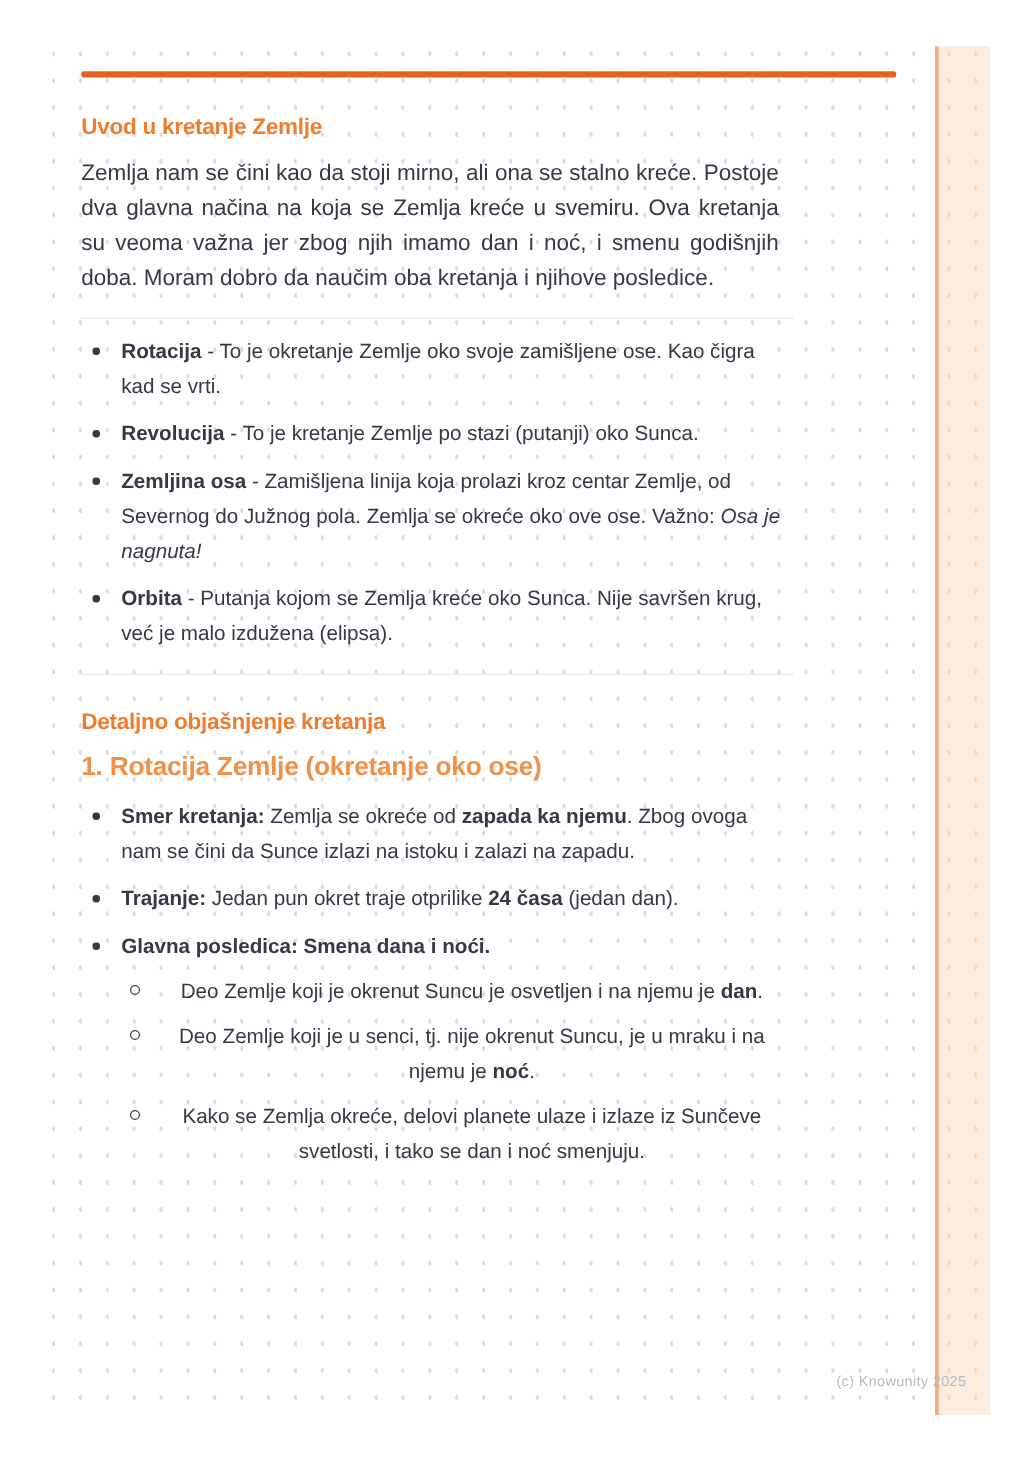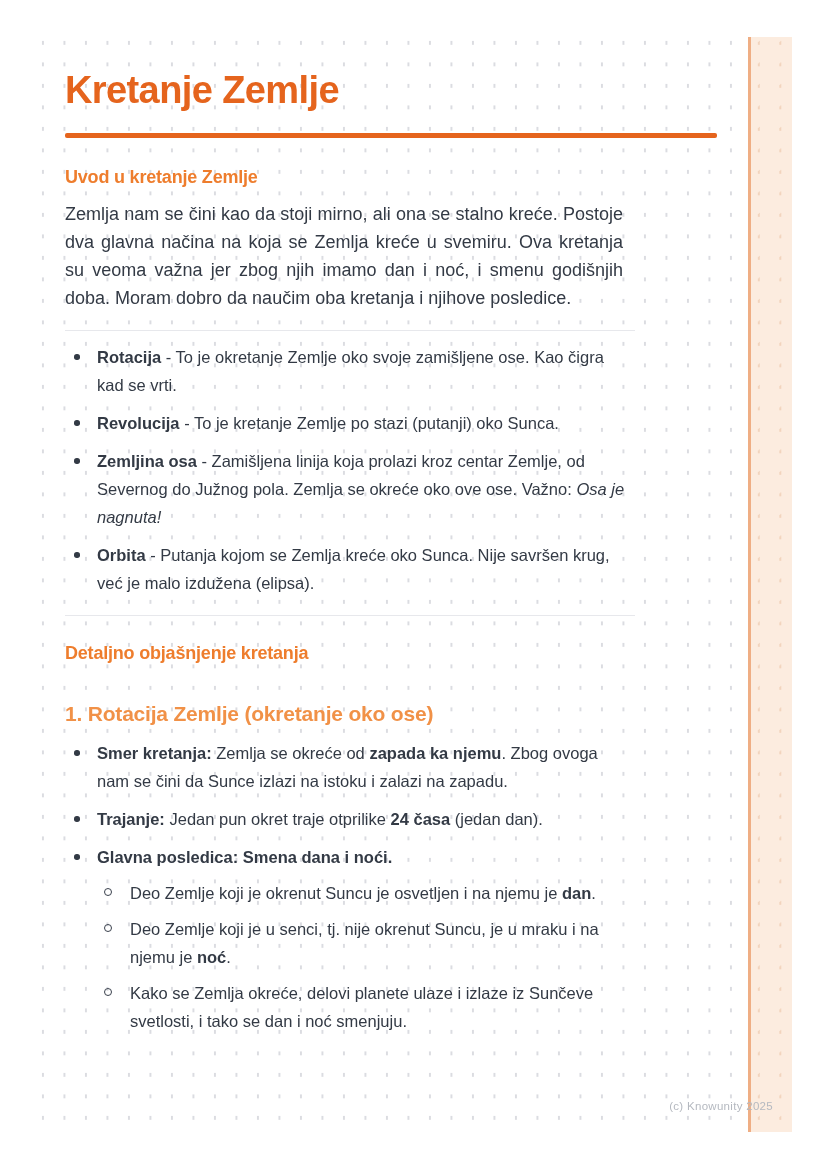--- a/index.html
+++ b/index.html
@@ -30,39 +30,39 @@
     margin:30px 0 0;font-size:38px;line-height:46px;font-weight:700;
     letter-spacing:-0.6px;color:var(--accent,#e5641d);
   }
   .rule{margin-top:20px;width:652px;height:5px;background:var(--accent,#e5641d);border-radius:2px;}
   h2{
     margin:24px 0 0;font-size:18px;line-height:30px;font-weight:700;
     color:var(--heading,#ee7d2d);letter-spacing:-0.2px;
   }
   h2.after-divider{margin-top:22px;}
   h3{
-    margin:32px 0 0;font-size:21px;line-height:27px;font-weight:700;
+    margin:8px 0 0;font-size:21px;line-height:27px;font-weight:700;
     color:var(--subheading,#f19147);letter-spacing:-0.2px;
   }
   p{margin:8px 0 0;width:558px;font-size:18px;line-height:28px;}
   p.just{text-align:justify;}
   hr.divider{
     border:none;border-top:1px solid var(--divider,#e7e8ec);
     width:570px;margin:18px 0 0 0;
   }
   ul.list{margin:12px 0 0;padding:0;list-style:none;width:560px;}
   ul.list > li{
     position:relative;padding-left:32px;margin-bottom:10px;
     font-size:16.5px;line-height:28px;
   }
   ul.list > li::before{
     content:"";position:absolute;left:9px;top:11px;width:5.5px;height:5.5px;
     border-radius:50%;background:var(--body-text,#333a45);
   }
-  ul.sublist{margin:8px 0 0;padding:0;list-style:none;}
+  ul.sublist{margin:8px 0 0;padding:0;list-style:none;text-align:center;}
   ul.sublist > li{
     position:relative;padding-left:33px;margin-bottom:8px;
     font-size:16.5px;line-height:28px;font-weight:400;
   }
   ul.sublist > li::before{
     content:"";position:absolute;left:7px;top:9px;width:6px;height:6px;
     border-radius:50%;background:transparent;border:1.6px solid #3a414d;
   }
   .b{font-weight:700;}
   .i{font-style:italic;}
@@ -72,21 +72,20 @@
   }
 </style>
 </head>
 <body>
 
 <div class="canvas">
   <div class="sheet">
     <div class="stripe"></div>
 
     <div class="content">
-      <h1>Kretanje Zemlje</h1>
       <div class="rule"></div>
 
       <h2>Uvod u kretanje Zemlje</h2>
       <p class="just">Zemlja nam se čini kao da stoji mirno, ali ona se stalno kreće. Postoje dva glavna načina na koja se Zemlja kreće u svemiru. Ova kretanja su veoma važna jer zbog njih imamo dan i noć, i smenu godišnjih doba. Moram dobro da naučim oba kretanja i njihove posledice.</p>
 
       <hr class="divider">
 
       <ul class="list">
         <li>
           <span class="b">Rotacija</span><span> - To je okretanje Zemlje oko svoje zamišljene ose. Kao čigra kad se vrti.</span>

